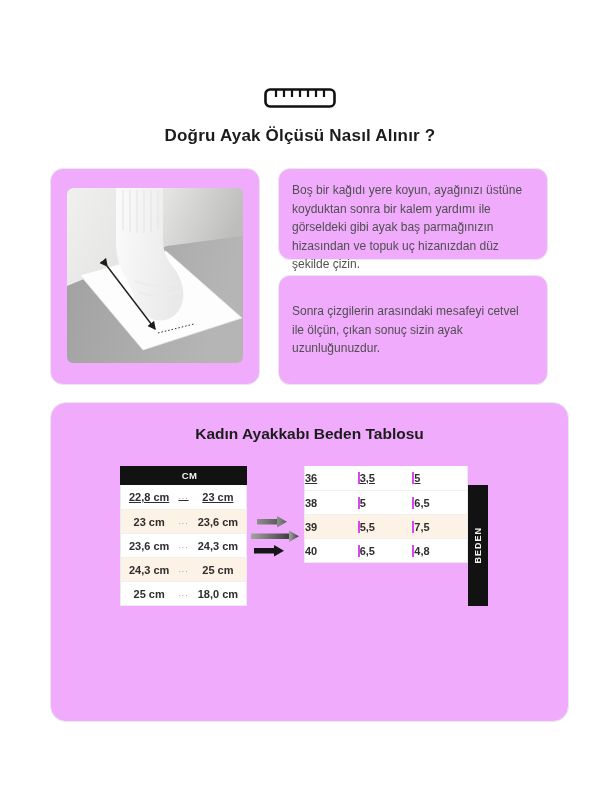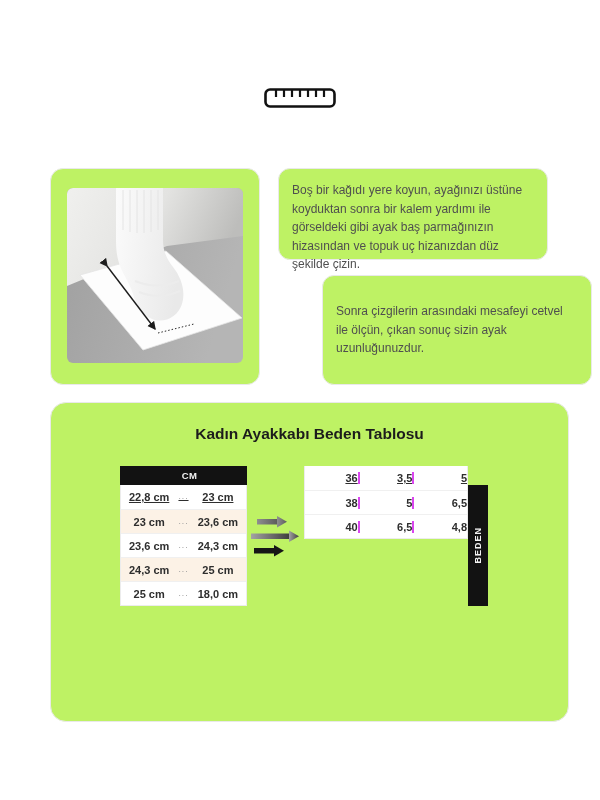--- a/index.html
+++ b/index.html
@@ -11,44 +11,44 @@
   }
   *{margin:0;padding:0;box-sizing:border-box;}
   html,body{width:600px;height:800px;background:#ffffff;overflow:hidden;}
   body{font-family:"Liberation Sans",sans-serif;position:relative;}
   .page{position:absolute;left:0;top:0;width:600px;height:800px;background:#fff;}
 
   .ruler-wrap{position:absolute;left:0;top:88px;width:600px;display:flex;justify-content:center;}
   .main-title{position:absolute;left:0;top:126px;width:600px;text-align:center;
     font-size:17px;font-weight:700;color:var(--title-text);letter-spacing:.2px;}
 
-  .card{background:#bef264;border:1px solid var(--card-border);border-radius:13px;}
+  .card{background:#f0abfc;border:1px solid var(--card-border);border-radius:13px;}
 
   .photo-card{position:absolute;left:50px;top:168px;width:210px;height:217px;}
   .photo{position:absolute;left:16px;top:19px;width:176px;height:175px;border-radius:6px;overflow:hidden;}
 
   .step-card-1{position:absolute;left:278px;top:168px;width:270px;height:92px;border-radius:12px;padding:12px 13px;}
   .step-card-2{position:absolute;left:278px;top:275px;width:270px;height:110px;border-radius:12px;
-    display:flex;align-items:center;padding:0 13px;margin-left:44px;}
+    display:flex;align-items:center;padding:0 13px;}
   .step-text{font-size:12px;line-height:1.55;color:var(--body-text);}
 
   .table-card{position:absolute;left:50px;top:402px;width:519px;height:320px;border-radius:16px;}
   .section-title{position:absolute;left:0;top:22px;width:100%;text-align:center;
     font-size:15.5px;font-weight:700;color:var(--title-text);}
 
   .tbl{position:absolute;font-size:11px;color:#2e2e2e;}
   .tbl-header{background:var(--table-header-bg);color:#f2f2f2;font-size:9.5px;font-weight:700;
     height:19px;display:flex;align-items:center;letter-spacing:.4px;}
   .tbl-header.single{justify-content:center;padding-left:12px;}
   .tbl-header .hcell{flex:1;text-align:center;}
   .tbl-body{border:1px solid #ececec;border-top:none;}
   .trow{height:24px;display:flex;align-items:center;background:#fff;border-top:1px solid #f0f0f0;}
   .trow:first-child{border-top:none;text-decoration:underline;}
   .trow.alt{background:var(--highlight-row);}
-  .trow .cell{flex:1;text-align:right;font-weight:700;}
+  .trow .cell{flex:1;text-align:left;font-weight:700;}
   .cm-row .val{width:45%;text-align:center;font-weight:700;}
   .cm-row .sep{width:10%;text-align:center;font-size:8.5px;color:#9b9b9b;letter-spacing:1px;transform:translateY(-1px);}
   .size-row .cell{border-left:2px solid #d946ef;}
   .size-row .cell:first-child{border-left:none;}
 
   .cm-table{left:69px;top:63px;width:127px;}
   .size-table{left:253px;top:63px;width:164px;}
   .arrows-wrap{position:absolute;left:200px;top:112px;width:48px;height:45px;}
   .beden-bar{position:absolute;left:417px;top:82px;width:20px;height:121px;background:var(--table-header-bg);
     display:flex;align-items:center;justify-content:center;}
@@ -68,20 +68,21 @@
         <line x1="20" y1="2" x2="20" y2="9"></line>
         <line x1="28" y1="2" x2="28" y2="9"></line>
         <line x1="36" y1="2" x2="36" y2="9"></line>
         <line x1="44" y1="2" x2="44" y2="9"></line>
         <line x1="52" y1="2" x2="52" y2="9"></line>
         <line x1="60" y1="2" x2="60" y2="9"></line>
       </g>
     </svg>
   </div>
 
+  <div class="main-title">Doğru Ayak Ölçüsü Nasıl Alınır ?</div>
 
   <div class="card photo-card">
     <div class="photo">
       <svg width="176" height="175" viewBox="0 0 176 175" aria-hidden="true">
         <defs>
           <linearGradient id="gFloor" x1="0" y1="0" x2="1" y2="0.3">
             <stop offset="0" stop-color="#9f9f9f"></stop>
               <stop offset="1" stop-color="#b5b5b5"></stop>
           </linearGradient>
           <linearGradient id="gWall" x1="0" y1="0" x2="1" y2="0.25">
@@ -192,20 +193,25 @@
         <div class="trow size-row">
           <span class="cell">36</span>
           <span class="cell">3,5</span>
           <span class="cell">5</span>
         </div>
         <div class="trow size-row">
           <span class="cell">38</span>
           <span class="cell">5</span>
           <span class="cell">6,5</span>
         </div>
+        <div class="trow size-row alt">
+          <span class="cell">39</span>
+          <span class="cell">5,5</span>
+          <span class="cell">7,5</span>
+        </div>
         <div class="trow size-row">
           <span class="cell">40</span>
           <span class="cell">6,5</span>
           <span class="cell">4,8</span>
         </div>
       </div>
     </div>
 
     <div class="beden-bar">
       <span>BEDEN</span>

